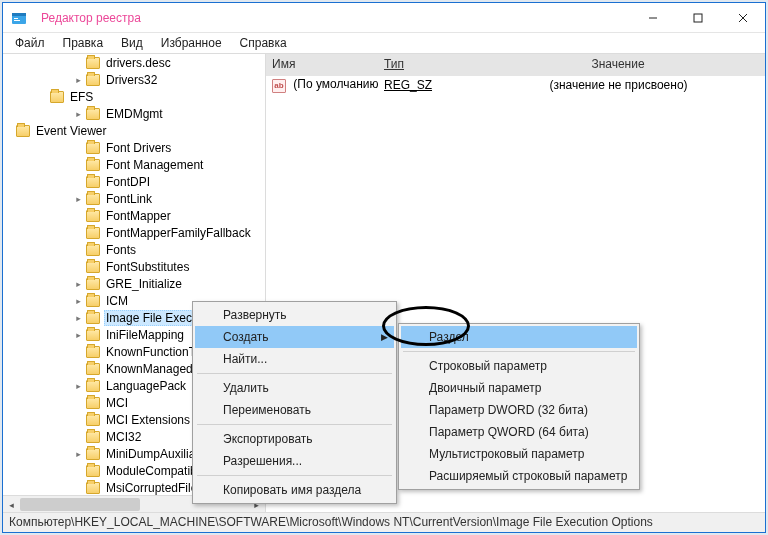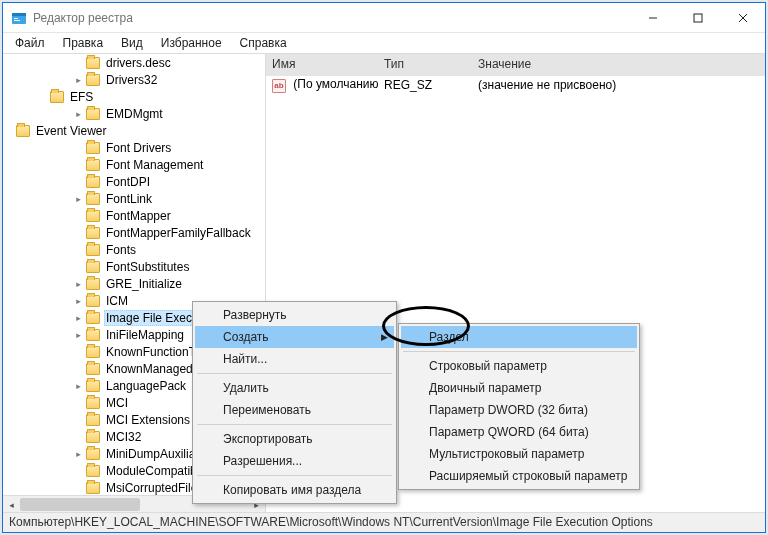--- a/index.html
+++ b/index.html
@@ -1,39 +1,39 @@
 <!DOCTYPE html>
 <html><head>
 <meta charset="utf-8">
 <style>
   * { box-sizing: border-box; margin: 0; padding: 0; font-family: "Segoe UI", Tahoma, sans-serif; font-size: 12px; }
   body { background: #e0e8f0; width: 768px; height: 535px; position: relative; overflow: hidden; }
   .window { position: absolute; left: 2px; top: 2px; width: 764px; height: 531px; background: #fff; border: 1px solid #1a6fd1; display: flex; flex-direction: column; }
   .titlebar { height: 30px; background: #fff; display: flex; align-items: center; border-bottom: 1px solid #e5e5e5; }
   .titlebar .app-icon { width: 16px; height: 16px; margin: 0 6px 0 8px; }
-  .titlebar .title { flex: 1; color: #737373; }
+  .titlebar .title { flex: 1; color: #ec4899; margin-left: 8px; }
   .win-btns { display: flex; height: 100%; }
   .win-btn { width: 45px; display: flex; align-items: center; justify-content: center; color: #222; }
   .menubar { height: 20px; display: flex; align-items: center; padding: 0 4px; gap: 2px; }
   .menubar .menu-item { padding: 2px 8px; color: #222; }
   .content { flex: 1; display: flex; border-top: 1px solid #dcdcdc; min-height: 0; }
   .tree-pane { width: 263px; border-right: 1px solid #dcdcdc; overflow: hidden; position: relative; background: #fff; }
   .tree-scroll { height: calc(100% - 17px); overflow: hidden; }
   .tree-node { display: flex; align-items: center; height: 17px; white-space: nowrap; }
   .expander { width: 11px; height: 11px; margin-right: 2px; display: inline-flex; align-items: center; justify-content: center; color: #777; font-size: 9px; }
   .folder-icon { width: 14px; height: 12px; background: linear-gradient(#ffe9a8,#f7cf69); border: 1px solid #d6a72b; border-radius: 1px; margin-right: 4px; flex-shrink: 0; position: relative; }
   .folder-icon:before { content:""; position:absolute; left:0; top:-3px; width:6px; height:3px; background:#f7cf69; border:1px solid #d6a72b; border-bottom:none; border-radius:1px 1px 0 0; }
   .tree-node .label { padding: 0 2px; }
   .tree-node.selected .label { background: #cce8ff; border: 1px dotted #99d1ff; padding: 0 1px; }
   .list-pane { flex: 1; background: #fff; overflow: hidden; }
   .list-header { display: flex; height: 22px; border-bottom: 1px solid #e5e5e5; background: #e5e5e5; }
   .list-header .col { padding: 3px 6px; border-right: 1px solid #e5e5e5; color: #333; }
   .col-name { width: 112px; }
-  .col-type { width: 94px; }
-  .col-val { flex: 1; }
+  .col-type { width: 94px; text-decoration: underline; }
+  .col-val { flex: 1; text-align: center; }
   .list-row { display: flex; height: 18px; align-items: center; }
   .list-row .cell { padding: 0 6px; overflow: hidden; white-space: nowrap; }
   .val-icon { width: 14px; height: 14px; border: 1px solid #d08080; background: #fff0f0; color: #c05050; font-size: 8px; font-weight: bold; display: inline-flex; align-items: center; justify-content: center; margin-right: 4px; border-radius: 1px; }
   .statusbar { height: 20px; border-top: 1px solid #dcdcdc; padding: 2px 6px; color: #333; background: #f0f0f0; white-space: nowrap; overflow: hidden; }
   .hscroll { position: absolute; left: 0; bottom: 0; width: 100%; height: 17px; background: #f0f0f0; border-top: 1px solid #dcdcdc; }
   .hscroll .thumb { position: absolute; left: 17px; top: 2px; width: 120px; height: 13px; background: #cdcdcd; border-radius: 2px; }
   .hscroll .arrow { position:absolute; top:0; width:17px; height:17px; display:flex; align-items:center; justify-content:center; color:#555; font-size:9px; }
   .hscroll .arrow.left { left:0; }
   .hscroll .arrow.right { right:0; }
 

